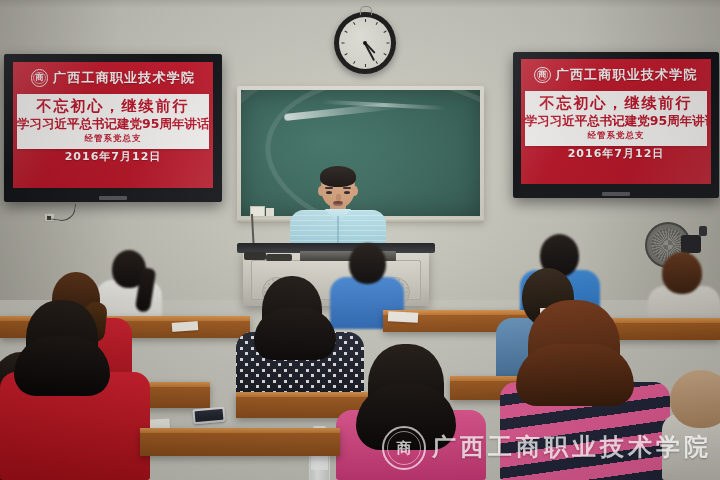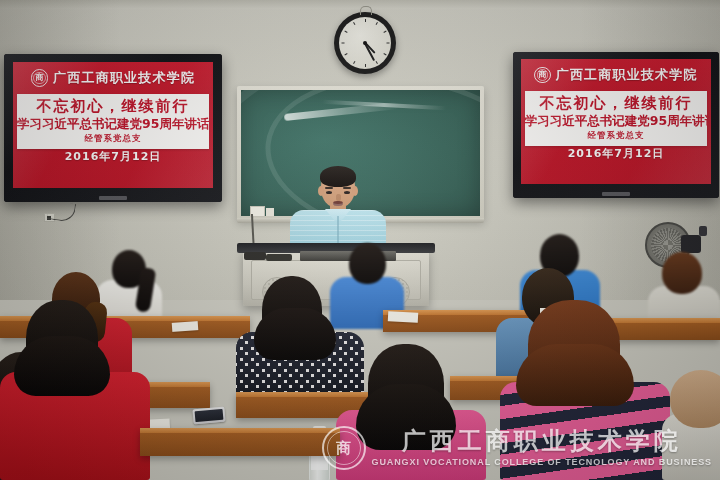--- a/index.html
+++ b/index.html
@@ -466,17 +466,16 @@
   </div>
 
   <div class="grade"></div>
 
   <div class="watermark">
     <div class="wm-logo">
       <span>商</span>
     </div>
     <div class="wm-text">
       <div class="wm-cn">广西工商职业技术学院</div>
-      <div class="wm-en">GUANGXI VOCATIONAL COLLEGE OF TECNOLOGY AND BUSINESS</div>
     </div>
   </div>
 
 </div>
 
 </body></html>

